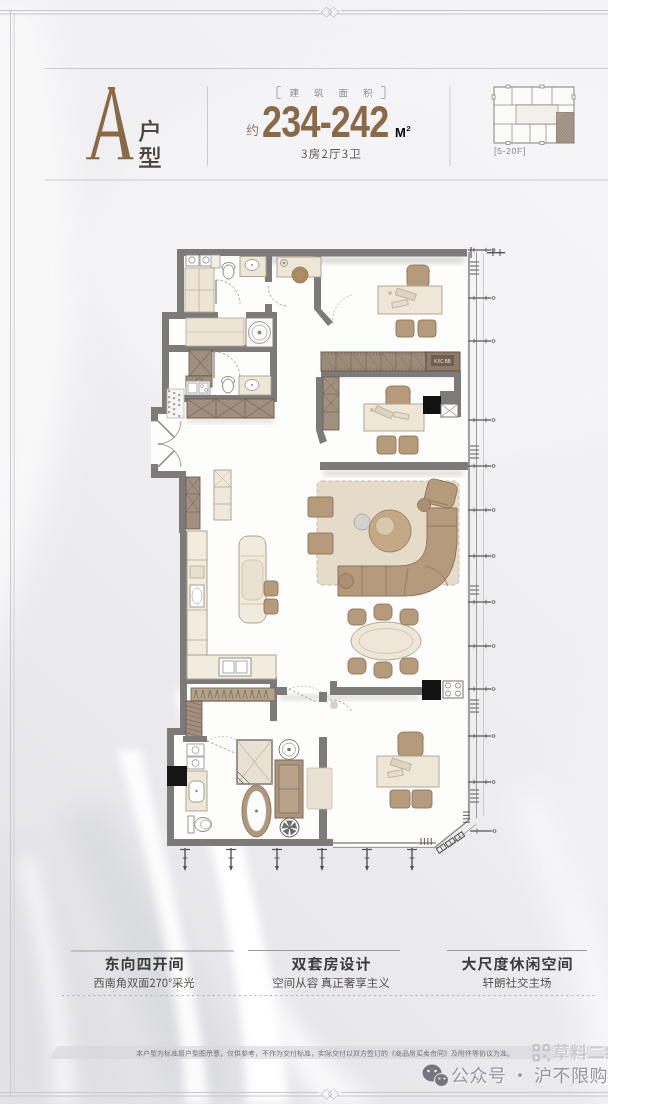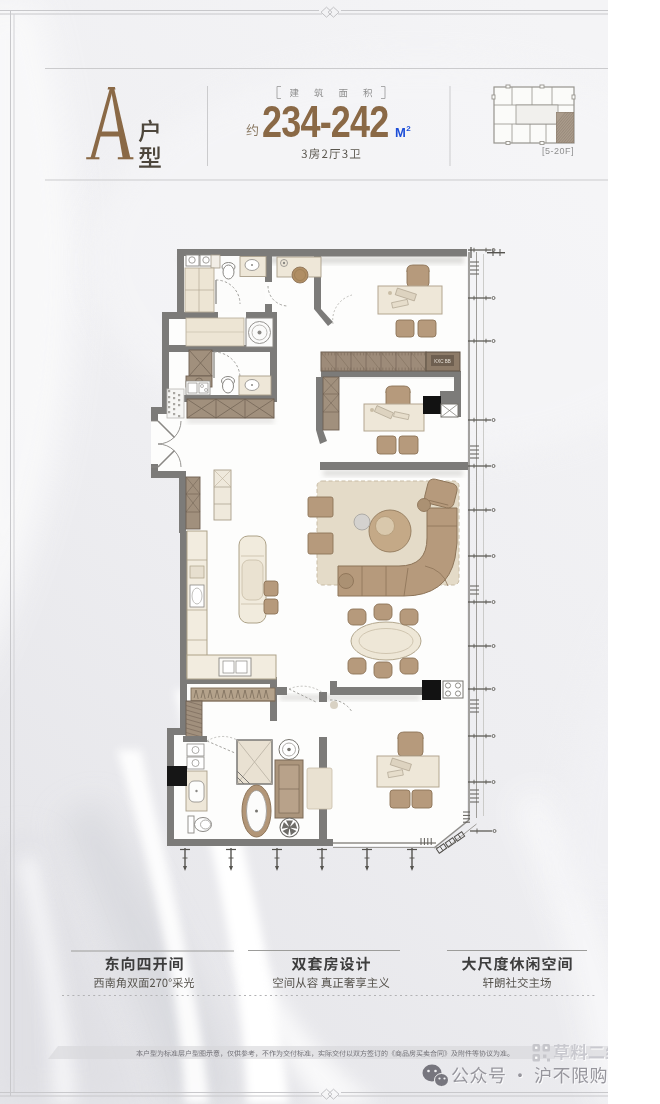--- a/index.html
+++ b/index.html
@@ -1,22 +1,22 @@
 <!DOCTYPE html>
 <html><head><meta charset="utf-8">
 <style>
 html,body{margin:0;padding:0;}
 body{width:660px;height:1104px;overflow:hidden;font-family:"Liberation Sans",sans-serif;}
 .page{position:relative;width:608px;height:1104px;background:#eeeeef;overflow:hidden;}
 .bgsvg{position:absolute;left:0;top:0;}
 .nums{position:absolute;left:262px;top:102px;width:150px;font-family:"Liberation Sans",sans-serif;
  font-weight:bold;font-size:45px;line-height:40px;color:#8a6946;letter-spacing:-1px;transform:scaleX(0.80);transform-origin:left top;white-space:nowrap;}
-.msq{position:absolute;left:395px;top:124px;color:#1d4ed8;font-weight:bold;font-size:13px;}
+.msq{position:absolute;left:395px;top:124px;color:#000000;font-weight:bold;font-size:13px;}
 .msq sup{font-size:8px;vertical-align:6px;margin-left:0.5px;}
-.f520{position:absolute;left:494px;top:146px;width:80px;text-align:right;font-size:9px;color:#8e8e8e;letter-spacing:0.5px;}
+.f520{position:absolute;left:494px;top:146px;width:80px;text-align:left;font-size:9px;color:#8e8e8e;letter-spacing:0.5px;}
 </style></head>
 <body>
 <div class="page">
 
 <svg class="bgsvg" width="660" height="1104" viewBox="0 0 660 1104">
 <defs>
 <filter id="b9" x="-40%" y="-40%" width="180%" height="180%">
           <feGaussianBlur stdDeviation="9"></feGaussianBlur>
         </filter>
 <filter id="b16" x="-40%" y="-40%" width="180%" height="180%">

